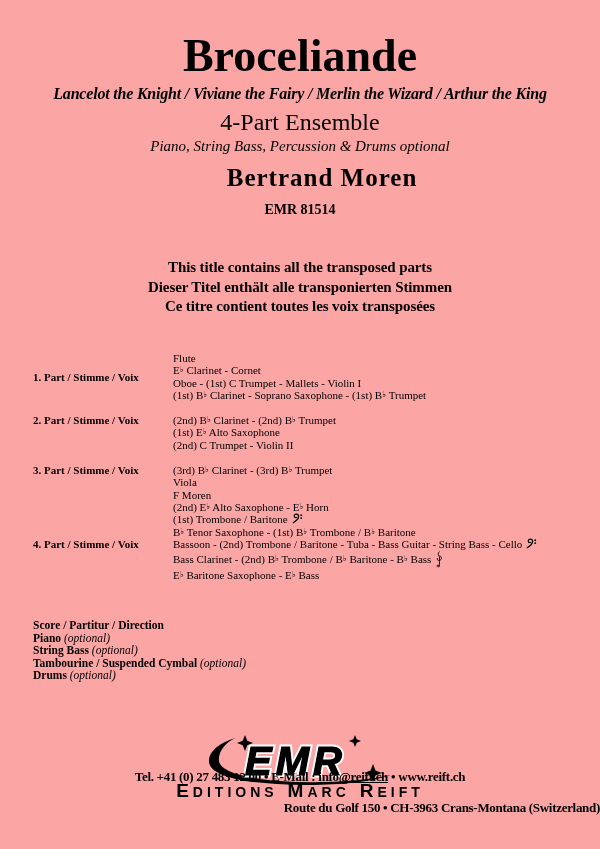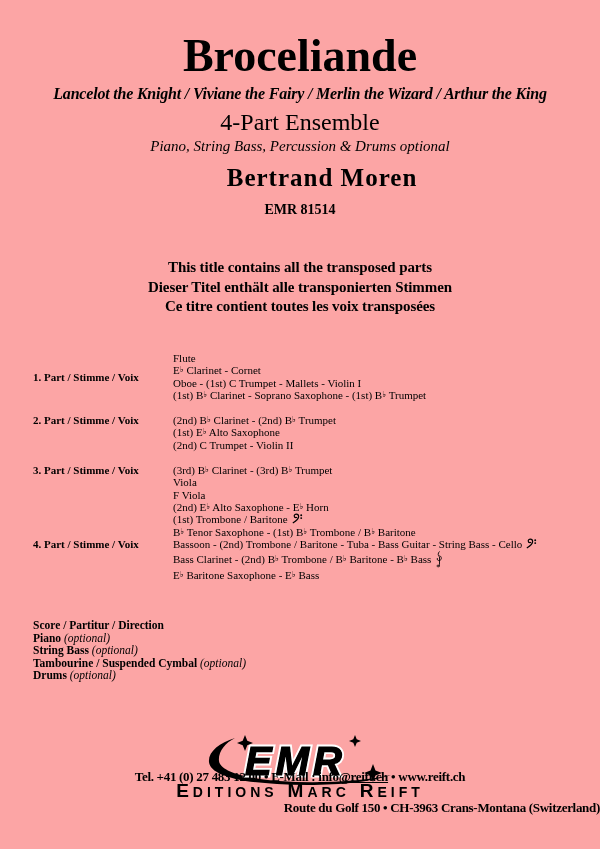--- a/index.html
+++ b/index.html
@@ -77,21 +77,21 @@
           <div class="part-line">(2nd) B<span class="flat">♭</span> Clarinet - (2nd) B<span class="flat">♭</span> Trumpet</div>
           <div class="part-line">(1st) E<span class="flat">♭</span> Alto Saxophone</div>
           <div class="part-line">(2nd) C Trumpet - Violin II</div>
         </div>
       </div>
       <div class="part-row">
         <div class="part-label">3. Part / Stimme / Voix</div>
         <div class="part-lines">
           <div class="part-line">(3rd) B<span class="flat">♭</span> Clarinet - (3rd) B<span class="flat">♭</span> Trumpet</div>
           <div class="part-line">Viola</div>
-          <div class="part-line">F Viola</div>
+          <div class="part-line">F Moren</div>
           <div class="part-line">(2nd) E<span class="flat">♭</span> Alto Saxophone - E<span class="flat">♭</span> Horn</div>
           <div class="part-line">(1st) Trombone / Baritone<svg class="clef" viewBox="0 0 15 13" width="12" height="11">
               <path d="M1 12 C6 9 8.3 6.3 8.3 3.9 C8.3 2.1 7 1 5.4 1 C3.9 1 2.8 2 2.8 3.3 C2.8 4.5 3.7 5.3 4.8 5.3 C5.4 5.3 5.9 5.1 6.2 4.7" fill="none" stroke="#000" stroke-width="1.5"></path>
               <circle cx="11.5" cy="2.5" r="1.2"></circle>
               <circle cx="11.5" cy="6" r="1.2"></circle>
             </svg></div>
           <div class="part-line">B<span class="flat">♭</span> Tenor Saxophone - (1st) B<span class="flat">♭</span> Trombone / B<span class="flat">♭</span> Baritone</div>
         </div>
       </div>
       <div class="part-row">

